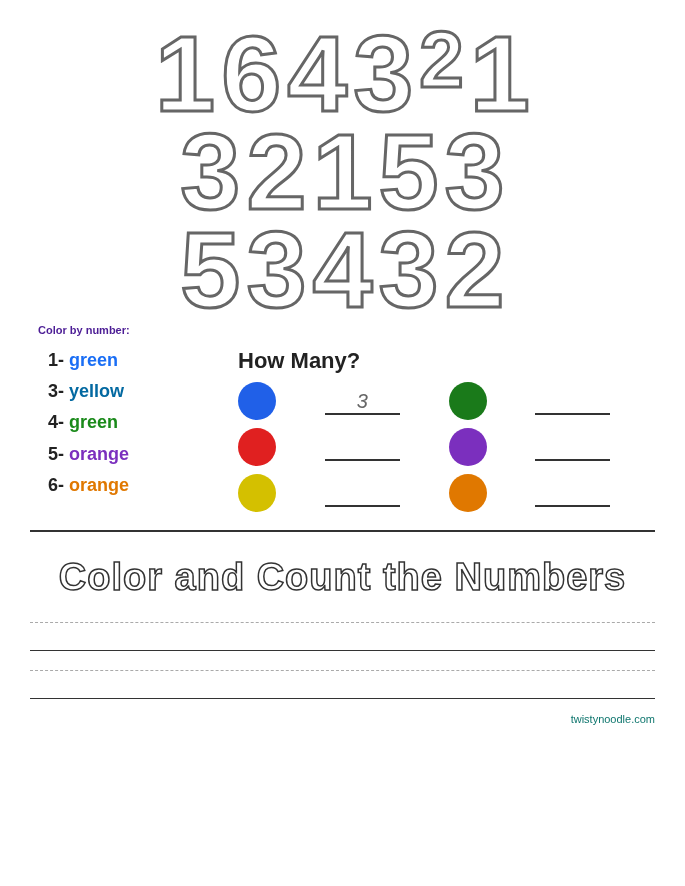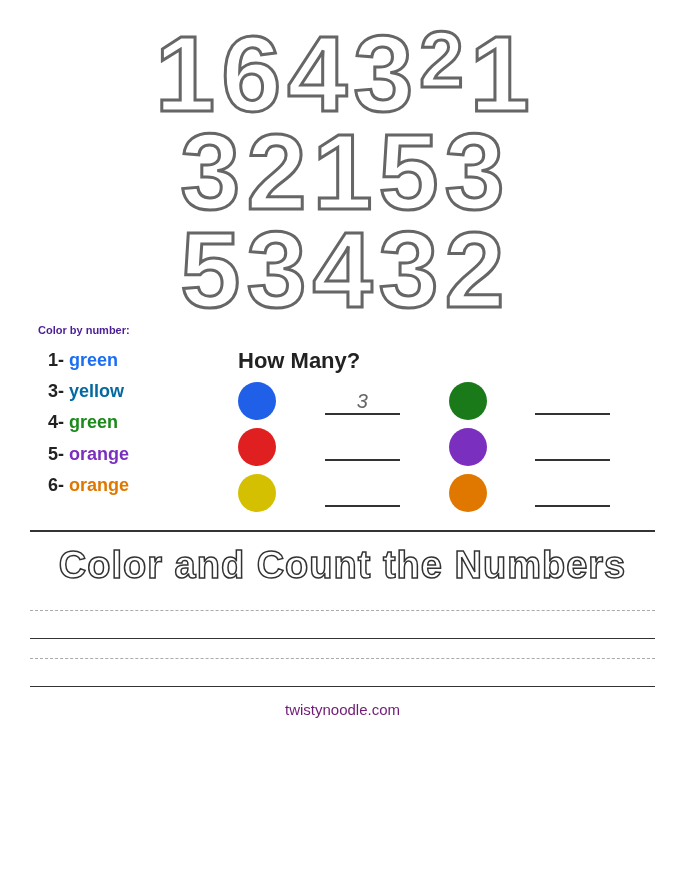--- a/index.html
+++ b/index.html
@@ -65,21 +65,21 @@
       height: 38px;
       border-radius: 50%;
       display: inline-block;
       flex-shrink: 0;
     }
 
     
     .title-section {
       margin-top: 14px;
       border-top: 2.5px solid #333;
-      padding-top: 12px;
+      padding-top: 24px;
     }
 
     .worksheet-title {
       font-size: 38px;
       font-weight: bold;
       color: transparent;
       -webkit-text-stroke: 1.5px #333;
       font-family: 'Comic Sans MS', cursive, 'Arial', sans-serif;
       text-align: center;
       letter-spacing: 1px;
@@ -94,23 +94,23 @@
       height: 28px;
       margin-bottom: 0;
     }
 
     .writing-line.dashed {
       border-bottom: 1.5px dashed #aaa;
       height: 14px;
     }
 
     .footer {
-      text-align: center;
-      font-size: 15px;
-      color: #701a75;
+      text-align: right;
+      font-size: 11px;
+      color: #0f766e;
       margin-top: 14px;
     }
 
     .section-label {
       font-size: 11px;
       font-weight: bold;
       color: #4c1d95;
       margin-bottom: 12px;
       margin-top: 4px;
     }

